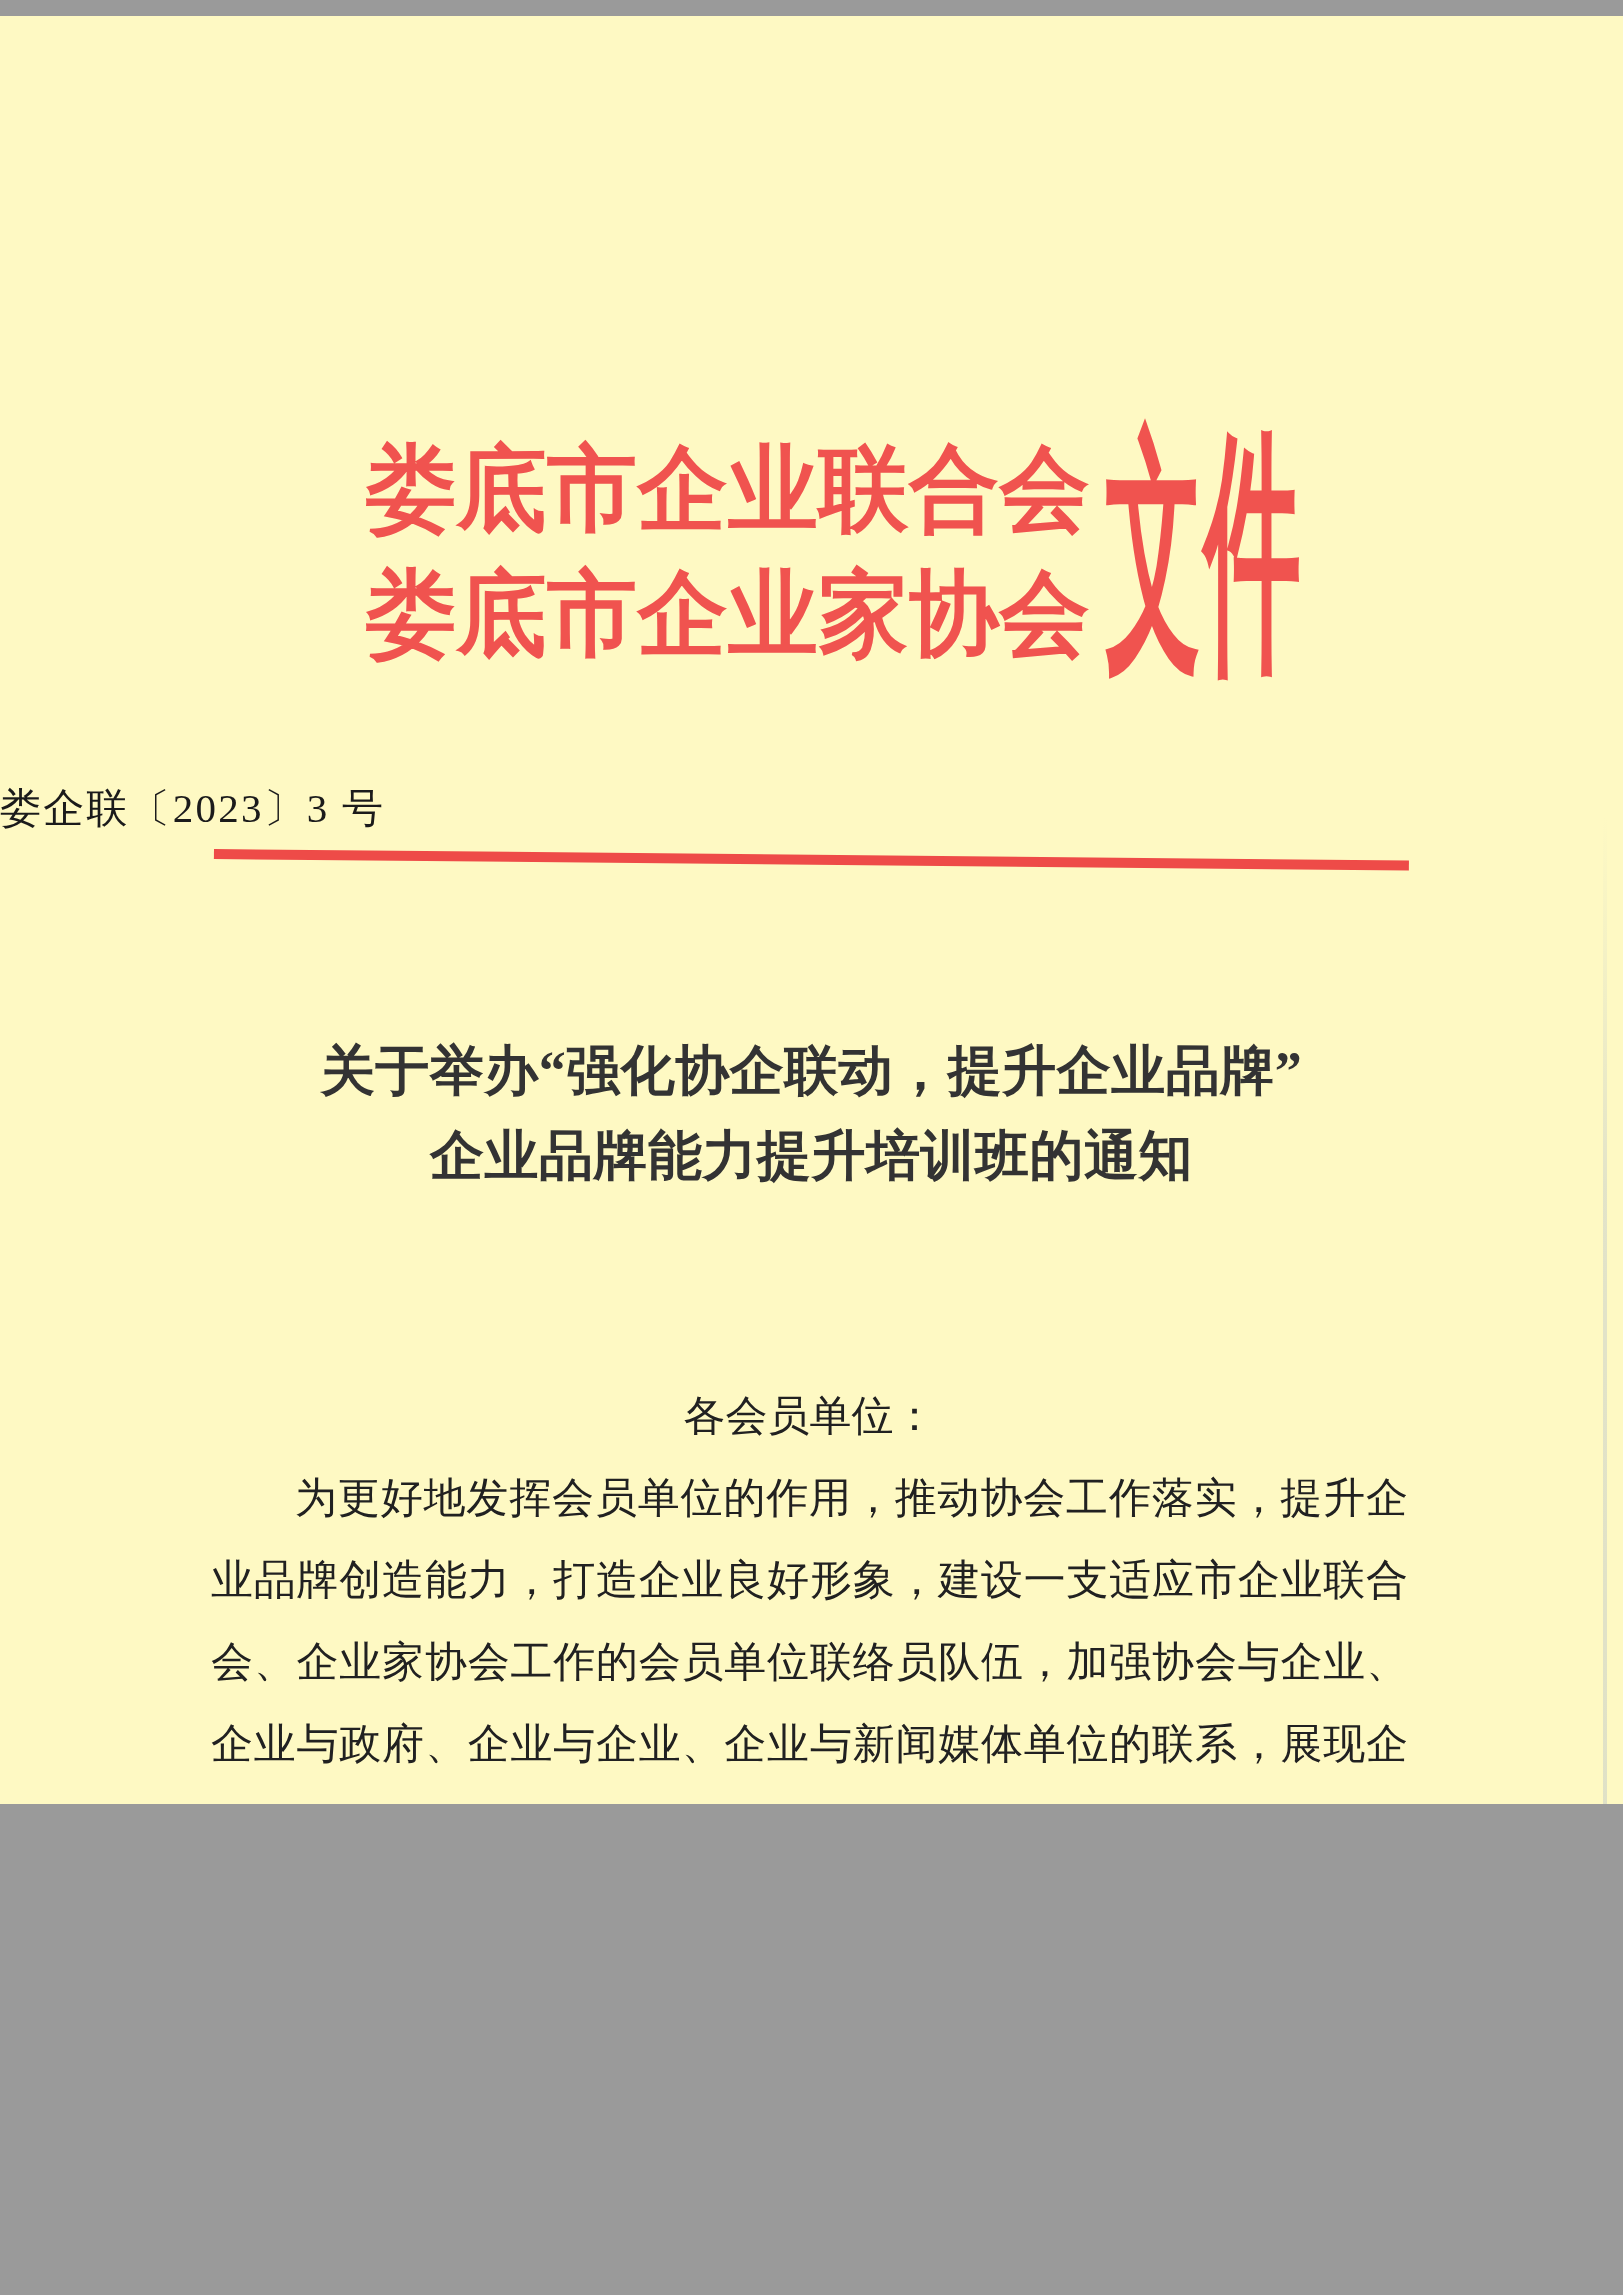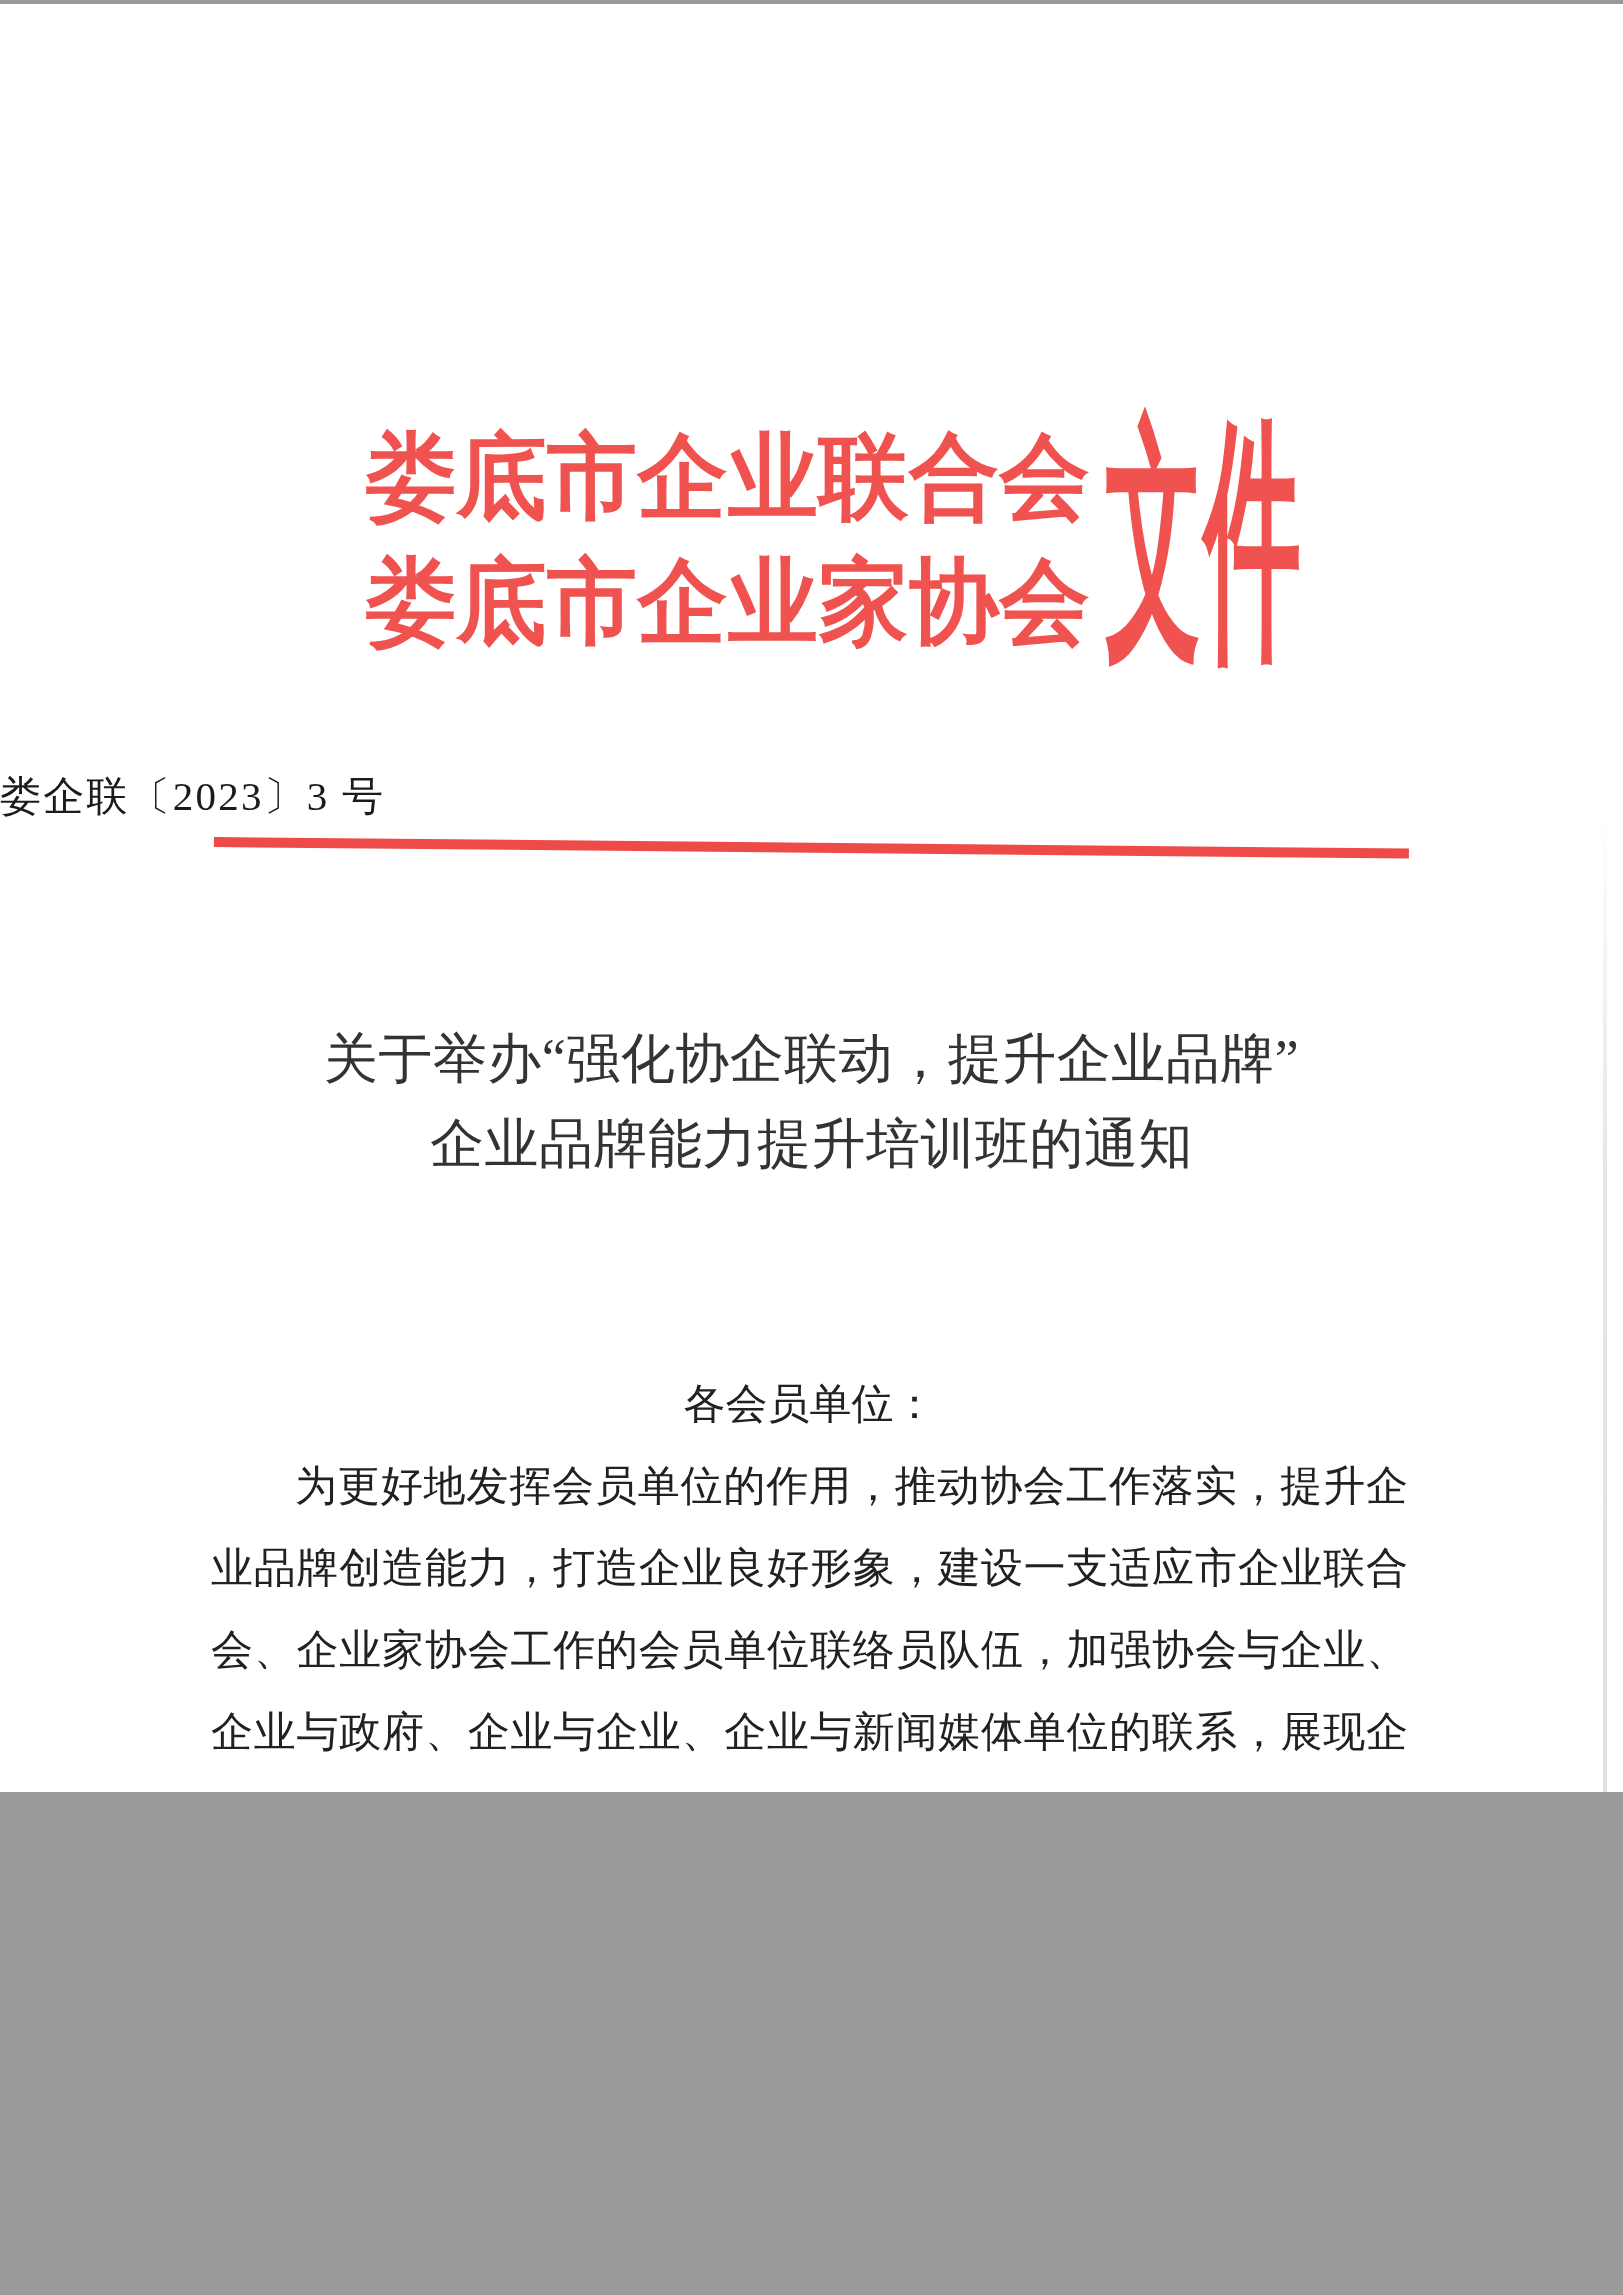--- a/index.html
+++ b/index.html
@@ -4,22 +4,22 @@
 <style>
   html, body {
     margin: 0;
     padding: 0;
     background: #9a9a9a;
   }
   .page {
     position: relative;
     width: 1623px;
     height: 1788px;
-    margin: 4px auto;
-    background: #ffffff;
+    margin: 16px auto;
+    background: #fef9c3;
     overflow: hidden;
     font-family: "Liberation Serif", "DejaVu Serif", serif;
   }
 
   
   .org-names {
     position: absolute;
     left: 366px;
     top: 410px;
     width: 725px;
@@ -70,21 +70,21 @@
     transform-origin: 0 0;
   }
 
   
   .title-block {
     position: absolute;
     left: 0;
     top: 1013px;
     width: 1623px;
     text-align: center;
-    font-weight: normal;
+    font-weight: bold;
     color: #333333;
     font-size: 54px;
     line-height: 85px;
     letter-spacing: 0.5px;
   }
 
   
   .body-block {
     position: absolute;
     left: 211px;

